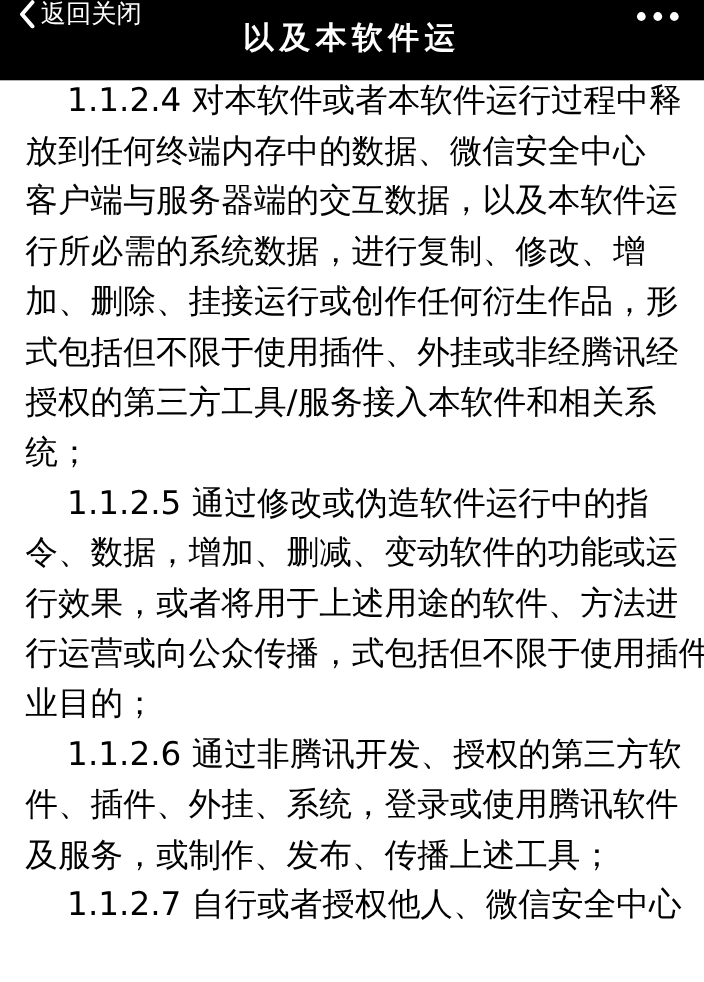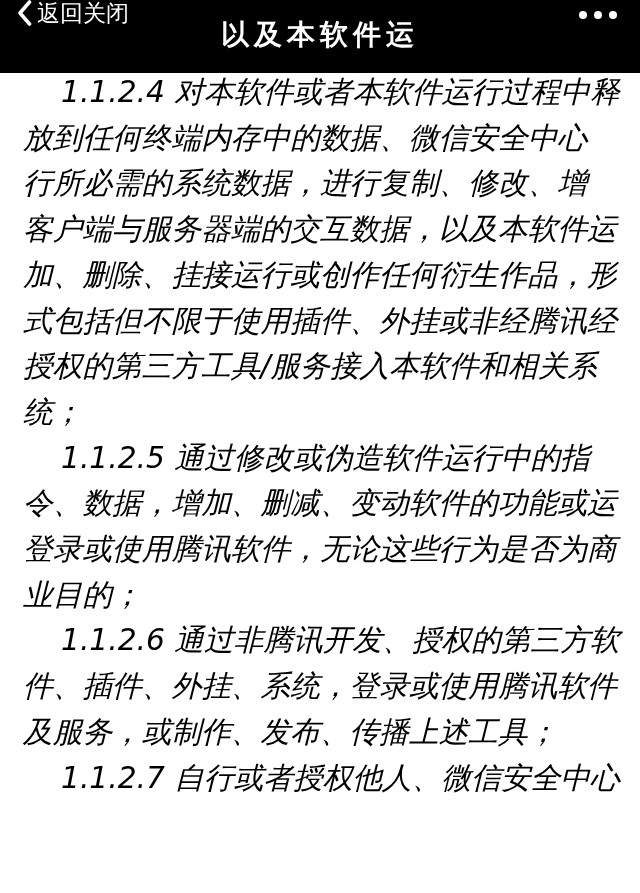--- a/index.html
+++ b/index.html
@@ -58,21 +58,20 @@
     display:inline-block;
   }
   
   .doc{
     margin-top:-4px;
     padding:0 23px;
     font-size:29.7px;
     line-height:45.7px;
     color:var(--body-text,#000);
     text-align:left;
-    font-style:italic;
   }
   .doc p{margin:0;}
   .line{white-space:nowrap;overflow:visible;}
   .line.indent{padding-left:38px;}
 </style>
 </head>
 <body>
 
 <div class="screen">
 
@@ -96,32 +95,33 @@
       <i class="dot"></i>
       <i class="dot"></i>
     </div>
   </header>
 
   <main class="doc">
     <p>
       </p>
       <div class="line indent">1.1.2.4 对本软件或者本软件运行过程中释</div>
       <div class="line">放到任何终端内存中的数据、微信安全中心</div>
+      <div class="line">客户端与服务器端的交互数据，以及本软件运</div>
       <div class="line">行所必需的系统数据，进行复制、修改、增</div>
-      <div class="line">客户端与服务器端的交互数据，以及本软件运</div>
       <div class="line">加、删除、挂接运行或创作任何衍生作品，形</div>
       <div class="line">式包括但不限于使用插件、外挂或非经腾讯经</div>
       <div class="line">授权的第三方工具/服务接入本软件和相关系</div>
       <div class="line">统；</div>
     <p></p>
     <p>
       </p>
       <div class="line indent">1.1.2.5 通过修改或伪造软件运行中的指</div>
       <div class="line">令、数据，增加、删减、变动软件的功能或运</div>
-      <div class="line">登录或使用腾讯软件，无论这些行为是否为商</div>
+      <div class="line">行效果，或者将用于上述用途的软件、方法进</div>
+      <div class="line">行运营或向公众传播，式包括但不限于使用插件</div>
       <div class="line">业目的；</div>
     <p></p>
     <p>
       </p>
       <div class="line indent">1.1.2.6 通过非腾讯开发、授权的第三方软</div>
       <div class="line">件、插件、外挂、系统，登录或使用腾讯软件</div>
       <div class="line">及服务，或制作、发布、传播上述工具；</div>
     <p></p>
     <p>
       </p>

